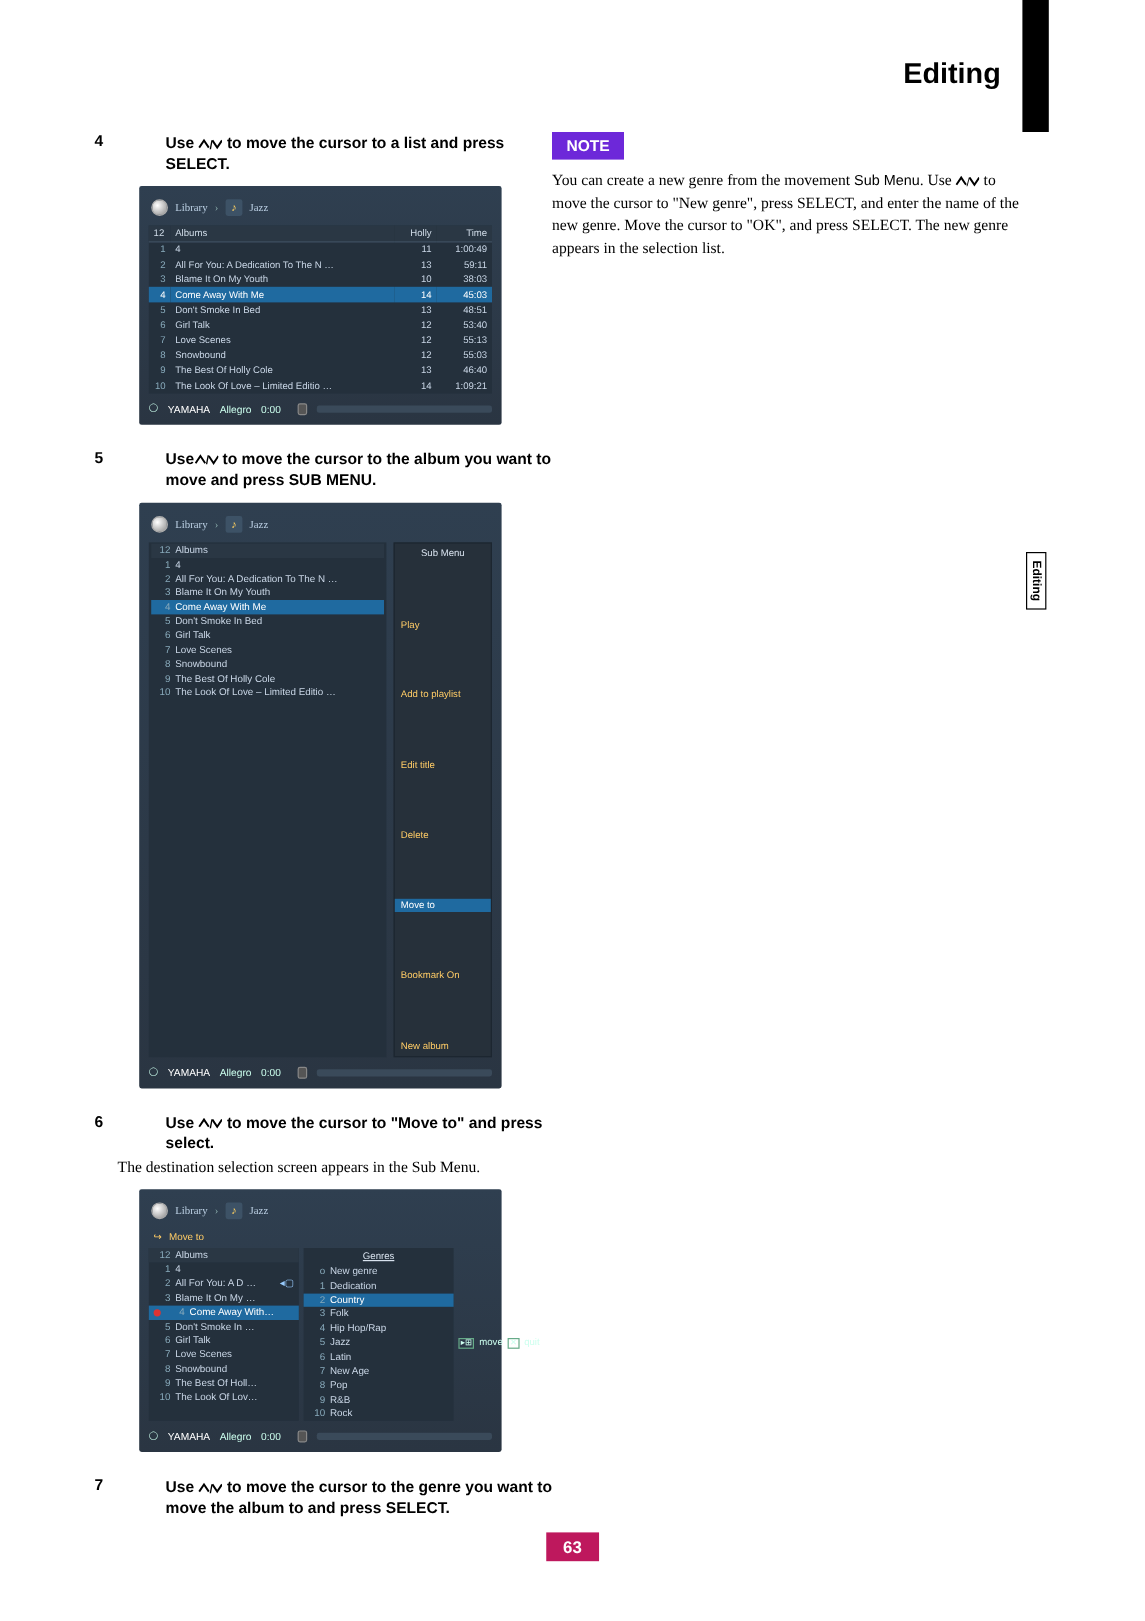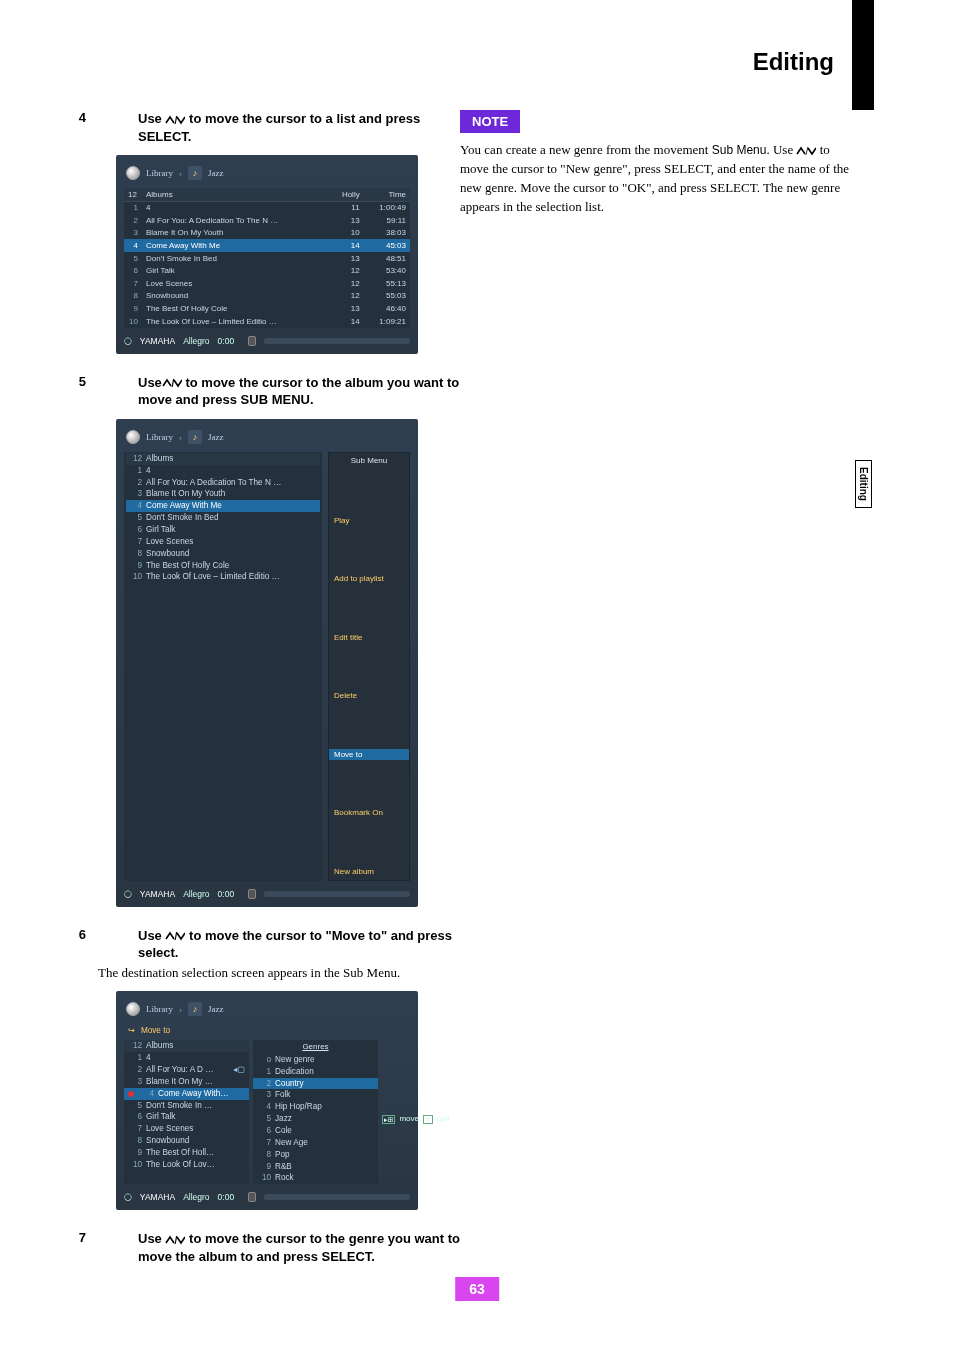--- a/index.html
+++ b/index.html
@@ -103,21 +103,21 @@
     font-size: 13px;
     line-height: 1.45;
     margin-top: 8px;
   }
   .note-text .sm { font-family: Arial, Helvetica, sans-serif; font-size: 12px; }
   .page-num {
     position: absolute;
     bottom: 50px;
     left: 50%;
     transform: translateX(-50%);
-    background: #d946ef;
+    background: #be185d;
     color: #fff;
     font-family: Arial, Helvetica, sans-serif;
     font-weight: bold;
     font-size: 14px;
     padding: 4px 14px;
   }
 
   
   .screen {
     margin: 10px 0 20px 48px;
@@ -531,21 +531,21 @@
             <div class="row">
               <span class="n">4</span>
               <span class="t">Hip Hop/Rap</span>
             </div>
             <div class="row">
               <span class="n">5</span>
               <span class="t">Jazz</span>
             </div>
             <div class="row">
               <span class="n">6</span>
-              <span class="t">Cole</span>
+              <span class="t">Latin</span>
             </div>
             <div class="row">
               <span class="n">7</span>
               <span class="t">New Age</span>
             </div>
             <div class="row">
               <span class="n">8</span>
               <span class="t">Pop</span>
             </div>
             <div class="row">

